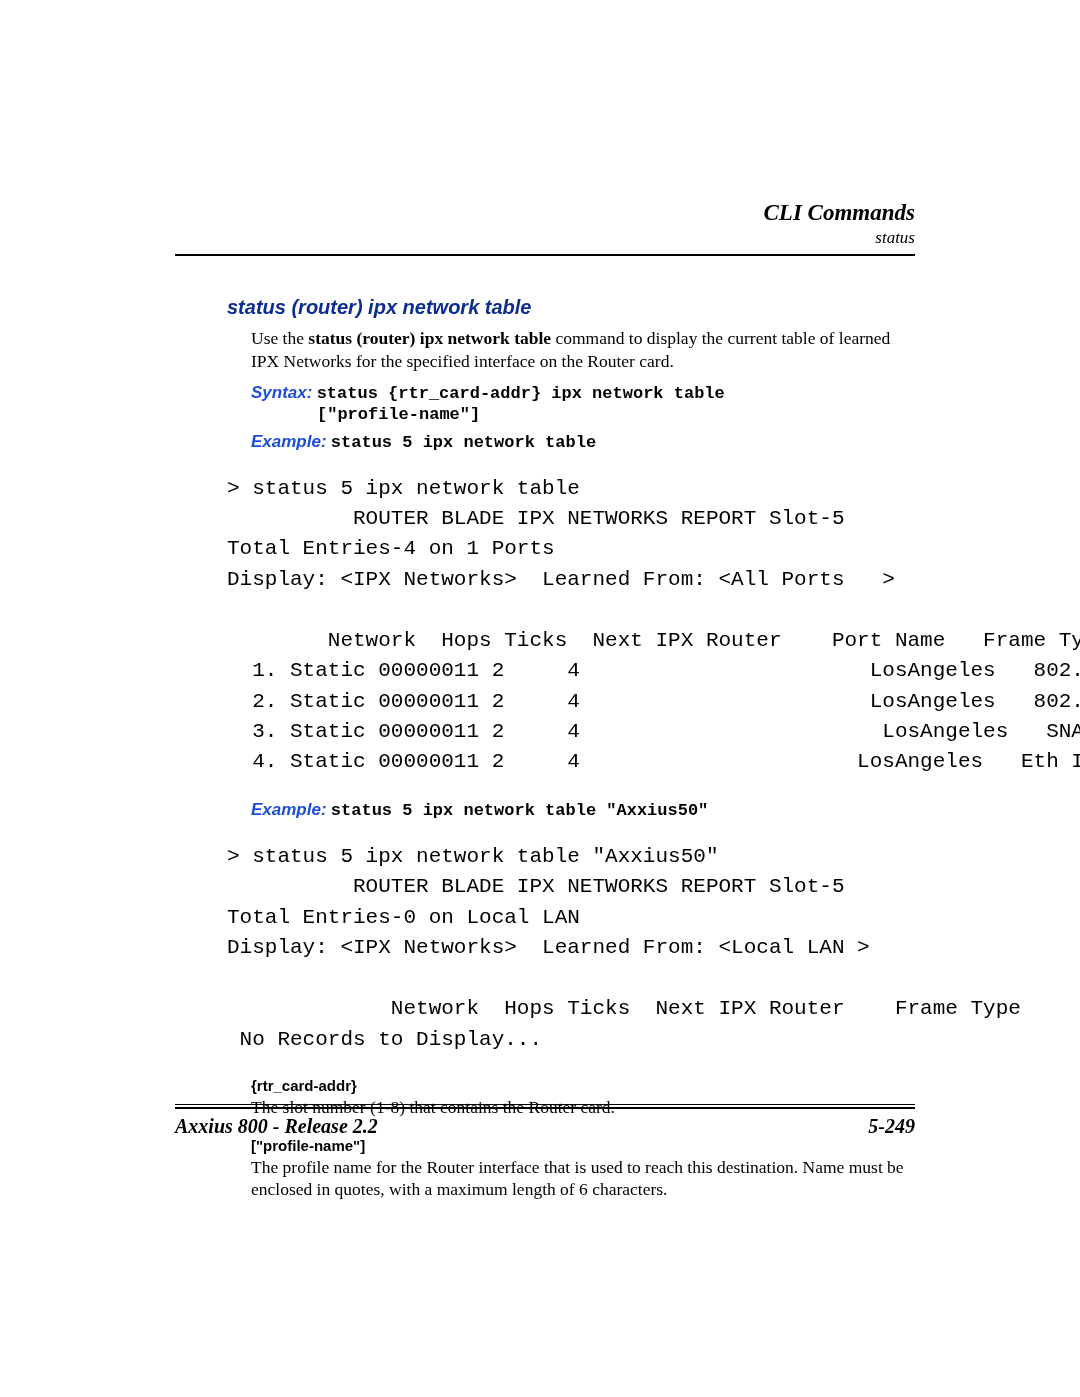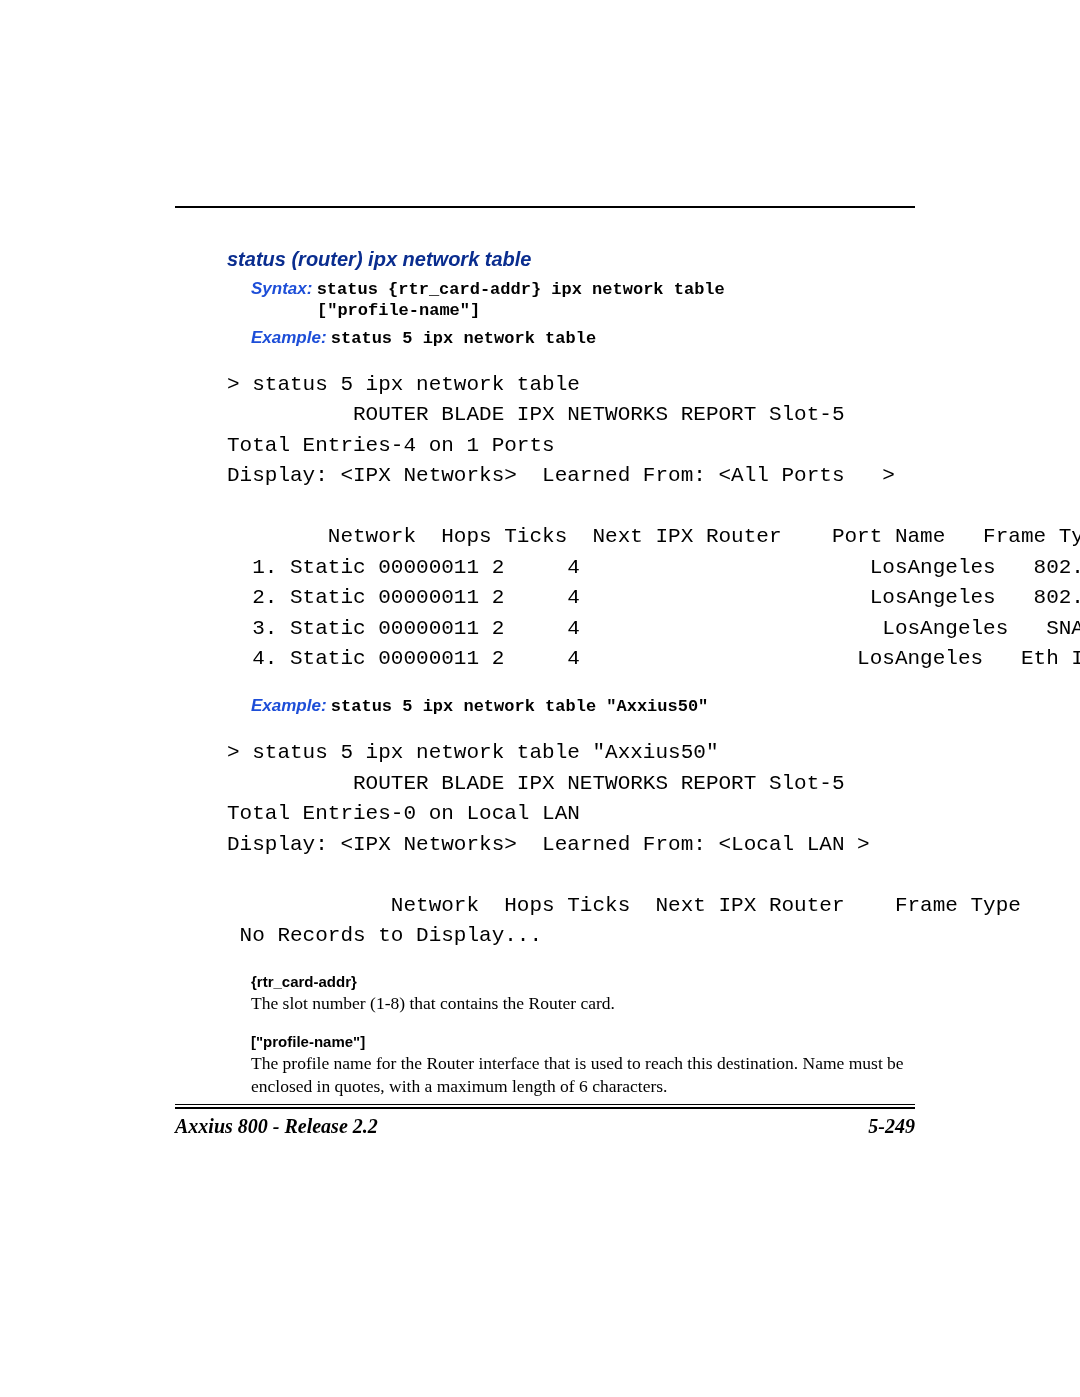--- a/index.html
+++ b/index.html
@@ -118,27 +118,32 @@
     font-weight: bold;
     font-size: 20px;
   }
 </style>
 </head>
 <body>
 
 <div class="page">
 
   <div class="header-block">
+    <div class="header-title">CLI Commands</div>
+    <div class="header-sub">status</div>
   </div>
   <hr class="hr-top">
 
   <div class="content">
 
     <div class="section-title">status (router) ipx network table</div>
 
+    <div class="body-text indent">
+      <span>Use the </span><span class="inline-bold">status (router) ipx network table</span><span> command to display the current table of learned IPX Networks for the specified interface on the Router card.</span>
+    </div>
 
     <div class="syntax-line indent">
       <span class="label-blue">Syntax:</span>
       <span class="mono-bold">status {rtr_card-addr} ipx network table</span>
     </div>
     <div class="mono-bold-indent indent">["profile-name"]</div>
 
     <div class="example-line indent">
       <span class="label-blue">Example:</span>
       <span class="mono-bold">status 5 ipx network table</span>

